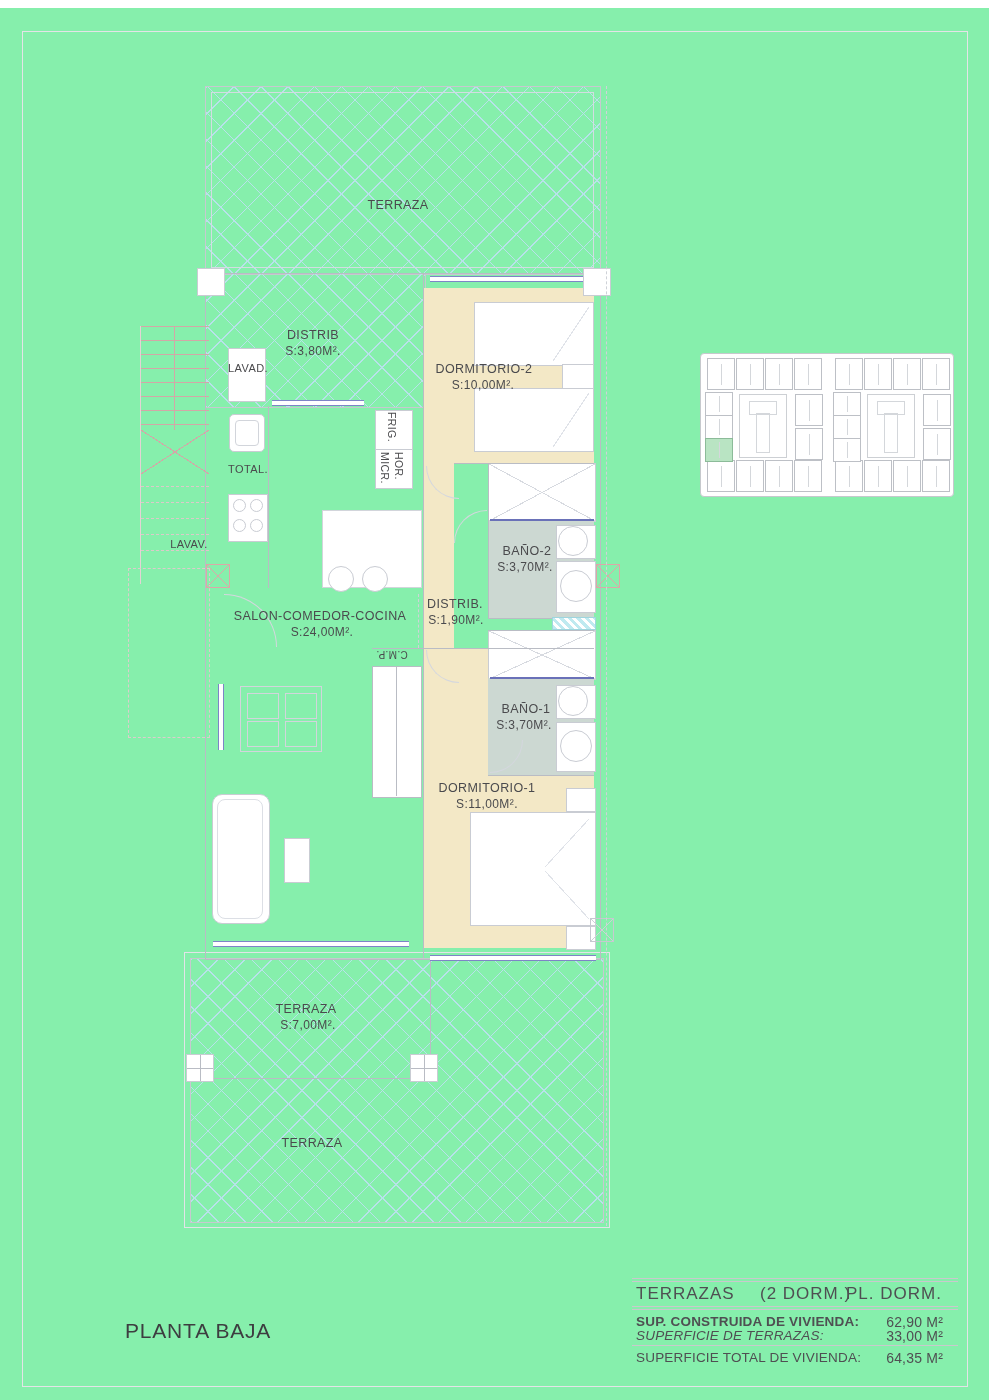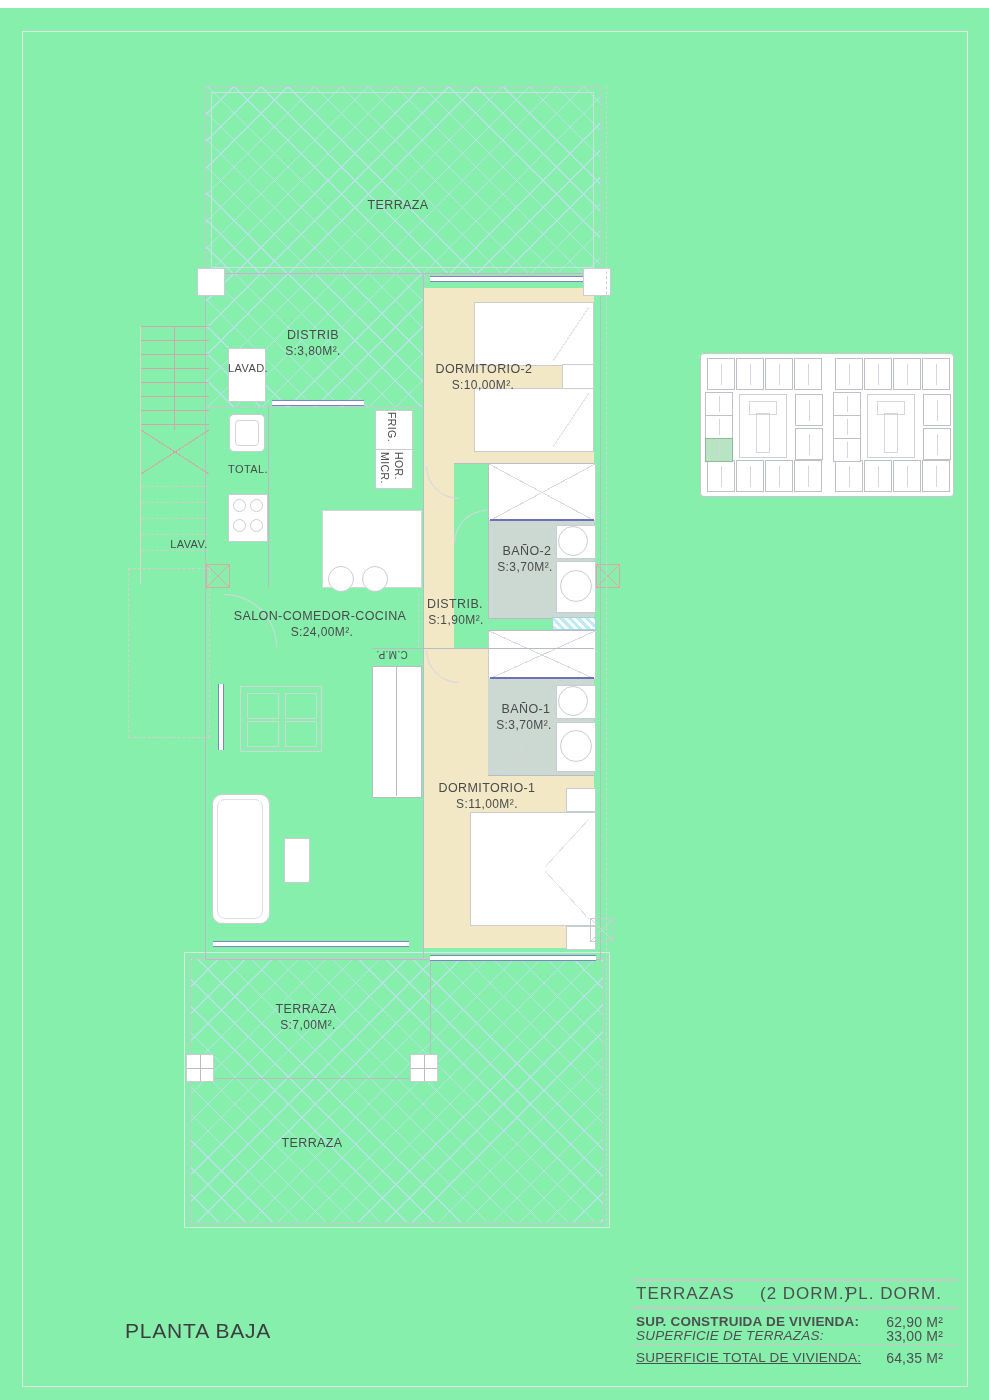--- a/index.html
+++ b/index.html
@@ -255,18 +255,18 @@
     <div class="tb-hr" style="top:8px;"></div>
     <div class="tb-title" style="left:4px;top:14px;">TERRAZAS</div>
     <div class="tb-title" style="left:128px;top:14px;">(2 DORM.)</div>
     <div class="tb-title" style="left:214px;top:14px;">PL. DORM.</div>
     <div class="tb-hr" style="top:36px;"></div>
     <div class="tb-row-label" style="top:44px;font-weight:bold;">SUP. CONSTRUIDA DE VIVIENDA:</div>
     <div class="tb-row-value" style="top:44px;">62,90 M²</div>
     <div class="tb-row-label" style="top:58px;font-style:italic;">SUPERFICIE DE TERRAZAS:</div>
     <div class="tb-row-value" style="top:58px;">33,00 M²</div>
     <div class="tb-hr1" style="top:75px;"></div>
-    <div class="tb-row-label" style="top:80px;text-decoration:underline;">SUPERFICIE TOTAL DE VIVIENDA:</div>
+    <div class="tb-row-label" style="top:80px;">SUPERFICIE TOTAL DE VIVIENDA:</div>
     <div class="tb-row-value" style="top:80px;">64,35 M²</div>
   </div>
 
   <div id="plan-title">PLANTA BAJA</div>
 </div>
 
 </body></html>

